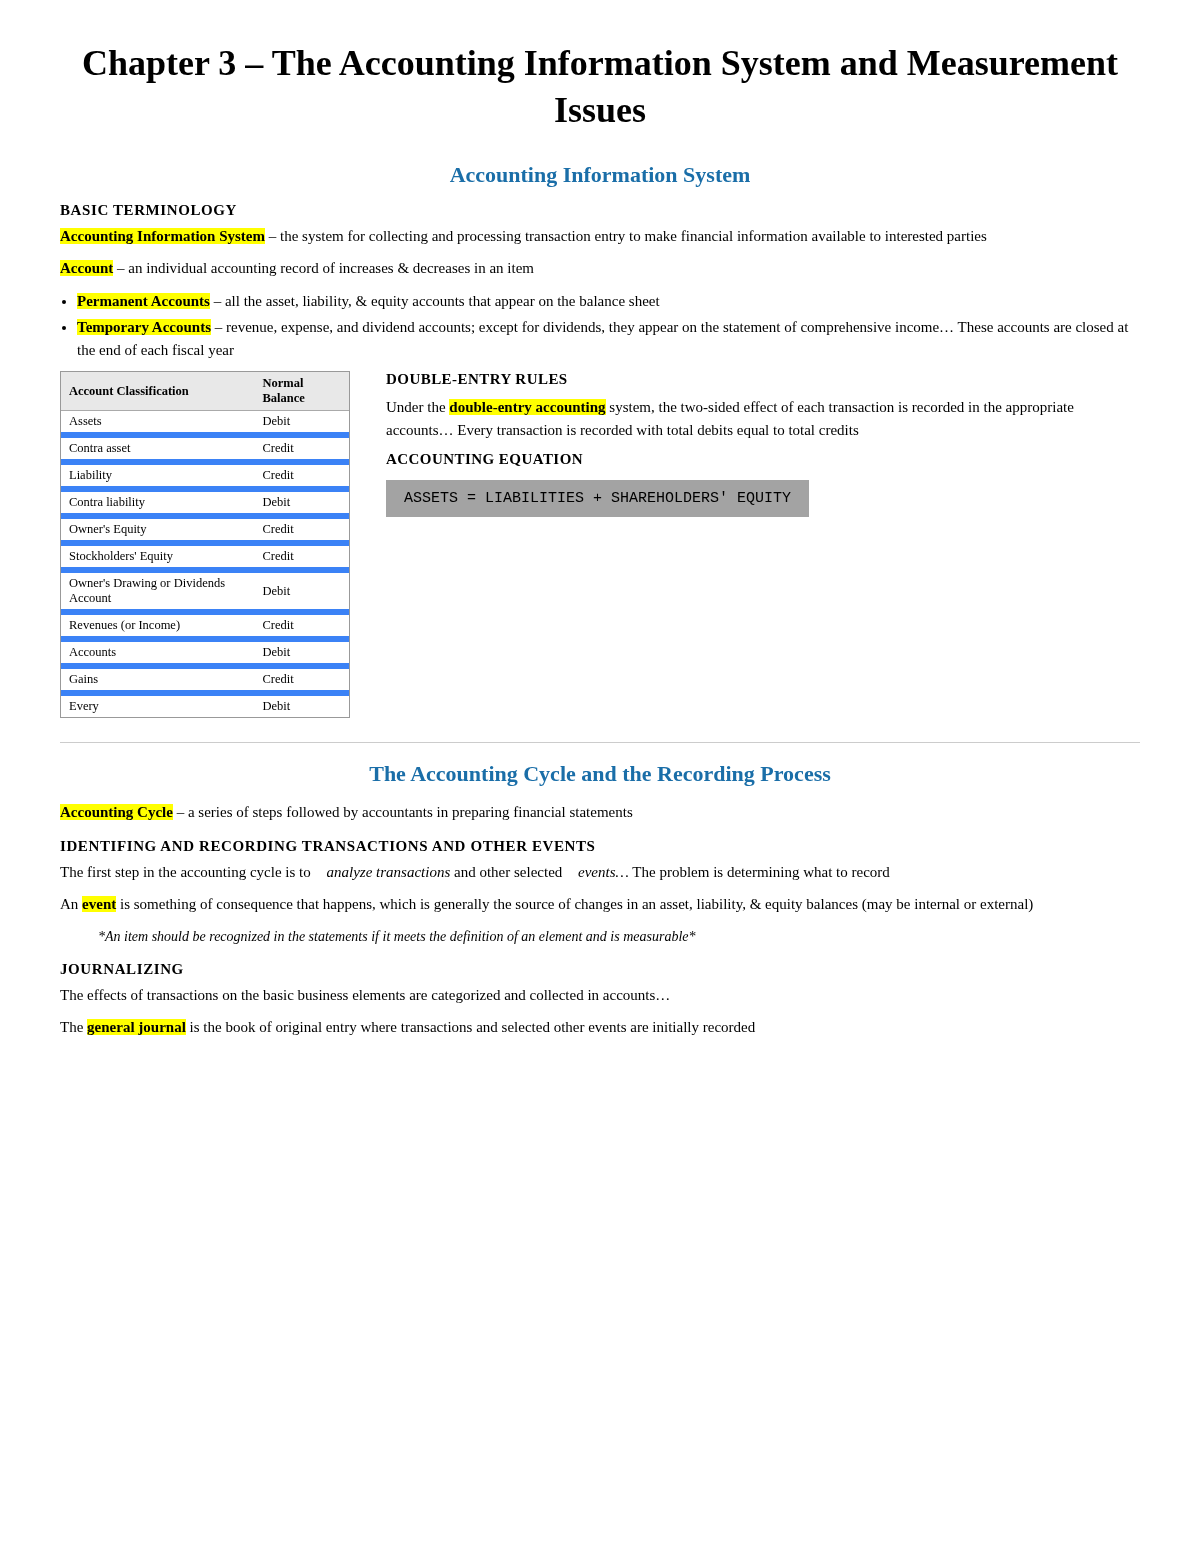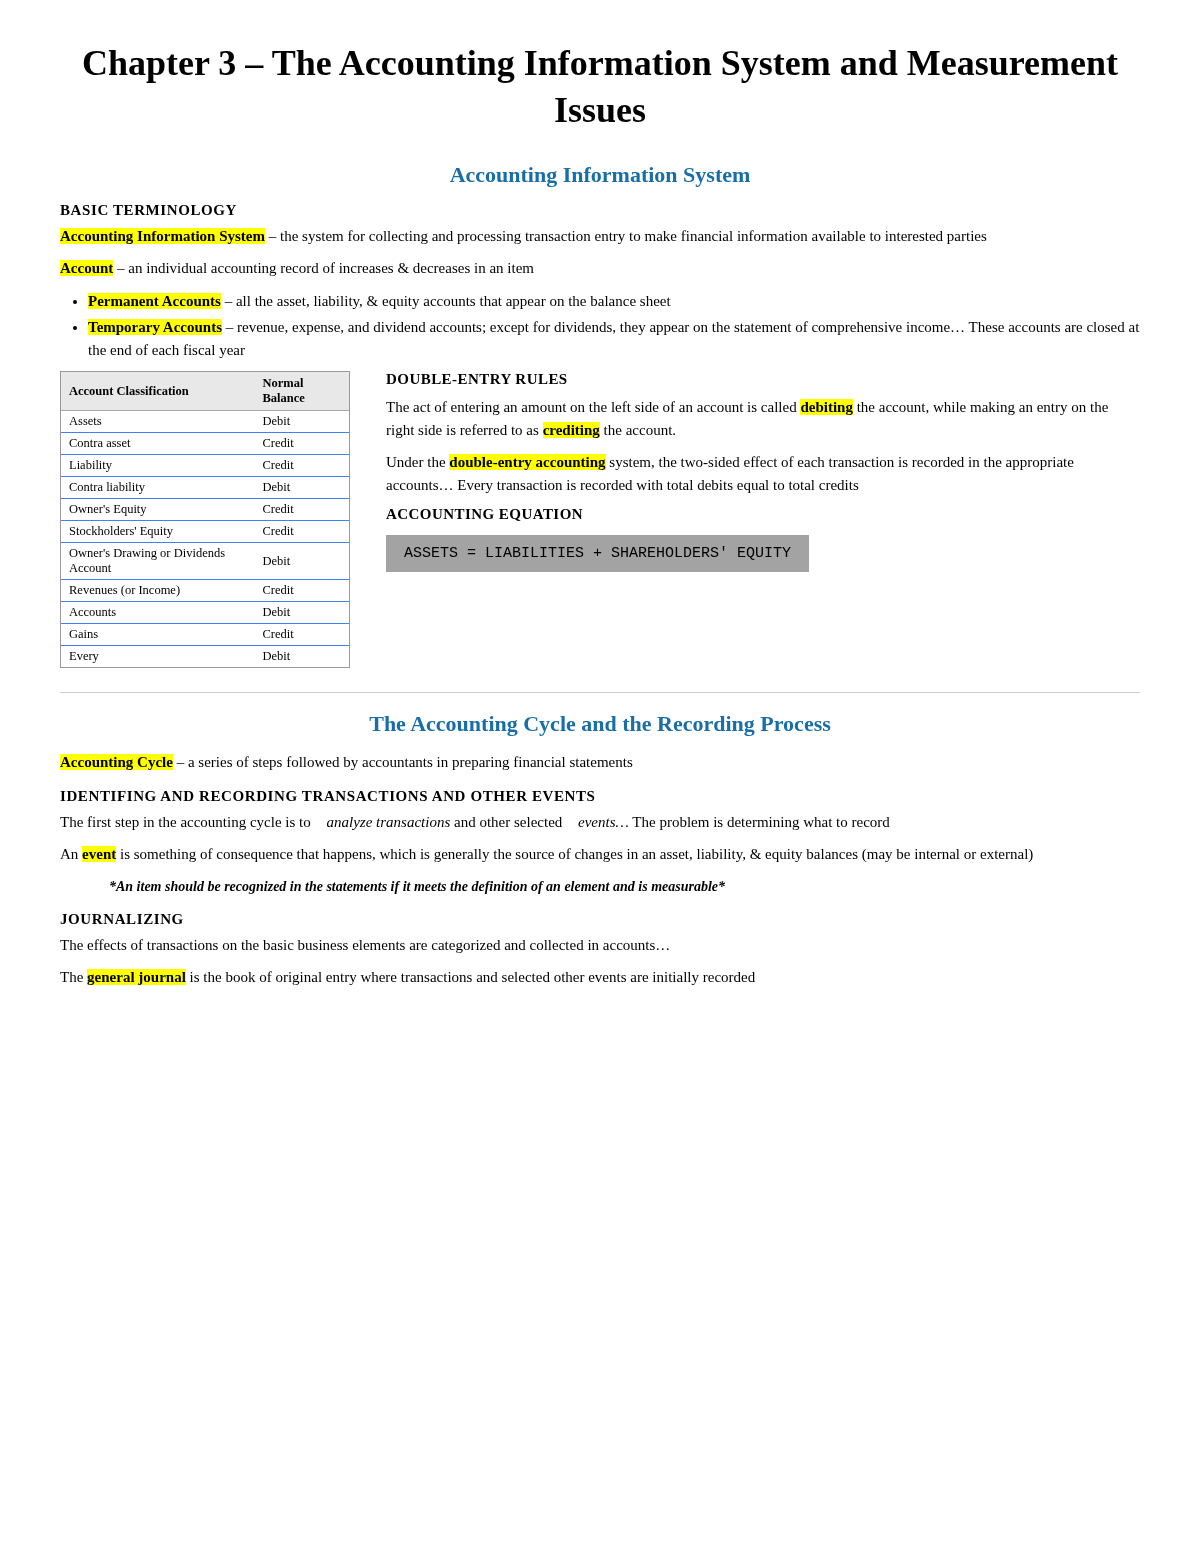--- a/index.html
+++ b/index.html
@@ -37,21 +37,21 @@
     }
     .highlight-yellow {
       background-color: #ffff00;
       font-weight: bold;
     }
     p {
       margin-bottom: 10px;
       line-height: 1.5;
     }
     ul {
-      margin-left: 28px;
+      margin-left: 17px;
       margin-bottom: 10px;
     }
     ul li {
       margin-bottom: 4px;
       line-height: 1.5;
     }
     .two-col {
       display: flex;
       gap: 36px;
       margin-bottom: 16px;
@@ -69,21 +69,21 @@
     .table-box table thead tr th {
       background: #e8e8e8;
       border-bottom: 1px solid #aaa;
       padding: 4px 8px;
       font-size: 12.5px;
       font-weight: bold;
       text-align: left;
     }
     .table-box table tbody tr td {
       padding: 3px 8px;
-      border-bottom: 1px solid #3b82f6;
+      border-bottom: 6px solid #3b82f6;
       font-size: 12.5px;
     }
     .table-box table tbody tr:last-child td {
       border-bottom: none;
     }
     .right-col {
       flex: 1;
     }
     .double-entry-heading {
       font-size: 15px;
@@ -115,25 +115,24 @@
       font-weight: bold;
       letter-spacing: 0.04em;
       margin-bottom: 6px;
       margin-top: 14px;
     }
     em {
       font-style: italic;
       margin-left: 12px;
     }
     .note-text {
-      margin-left: 49px;
+      margin-left: 38px;
       margin-bottom: 10px;
       font-size: 14px;
       font-style: italic;
-      font-weight: bold;
     }
   </style>
 </head>
 <body>
 
 <h1 class="page-title">Chapter 3 – The Accounting Information System and Measurement Issues</h1>
 
 <div class="section">
   <h2 class="section-heading">Accounting Information System</h2>
 
@@ -210,23 +209,20 @@
               <td>Every</td>
               <td>Debit</td>
             </tr>
           </tbody>
       </table>
     </div>
 
     <div class="right-col">
       <div class="double-entry-heading">DOUBLE-ENTRY RULES</div>
       <p>
-        <span>The act of entering an amount on the left side of an account is called </span><span class="highlight-yellow">debiting</span><span> the account, while making an entry on the right side is referred to as </span><span class="highlight-yellow">crediting</span><span> the account.</span>
-      </p>
-      <p>
         <span>Under the </span><span class="highlight-yellow">double-entry accounting</span><span> system, the two-sided effect of each transaction is recorded in the appropriate accounts… Every transaction is recorded with total debits equal to total credits</span>
       </p>
 
       <div class="accounting-eq-heading">ACCOUNTING EQUATION</div>
       <div class="equation-box">ASSETS = LIABILITIES + SHAREHOLDERS' EQUITY</div>
     </div>
   </div>
 </div>
 
 <hr class="divider">

